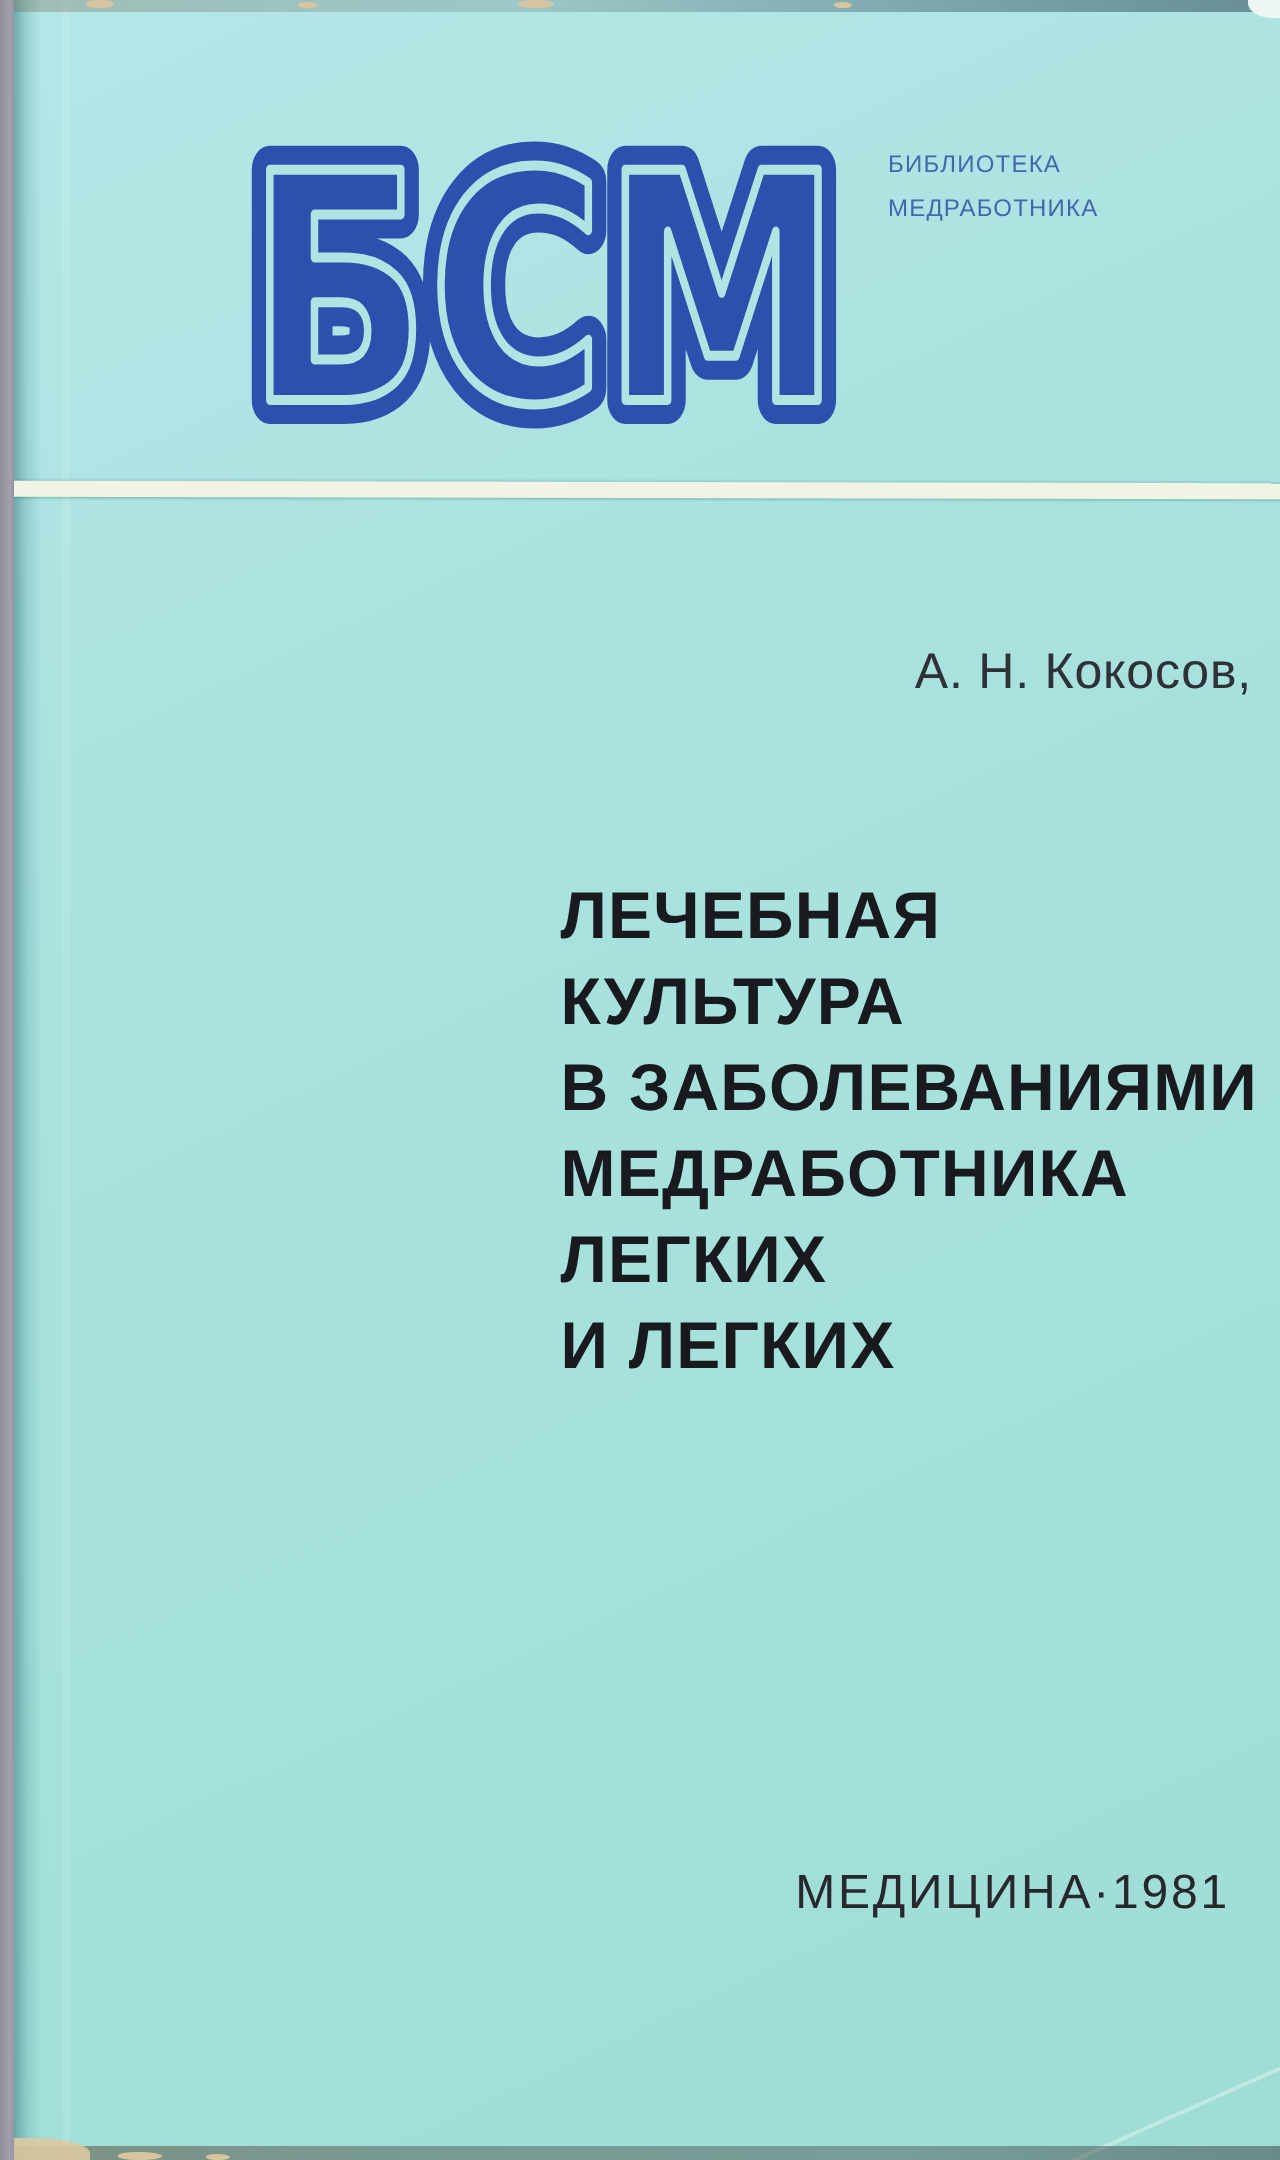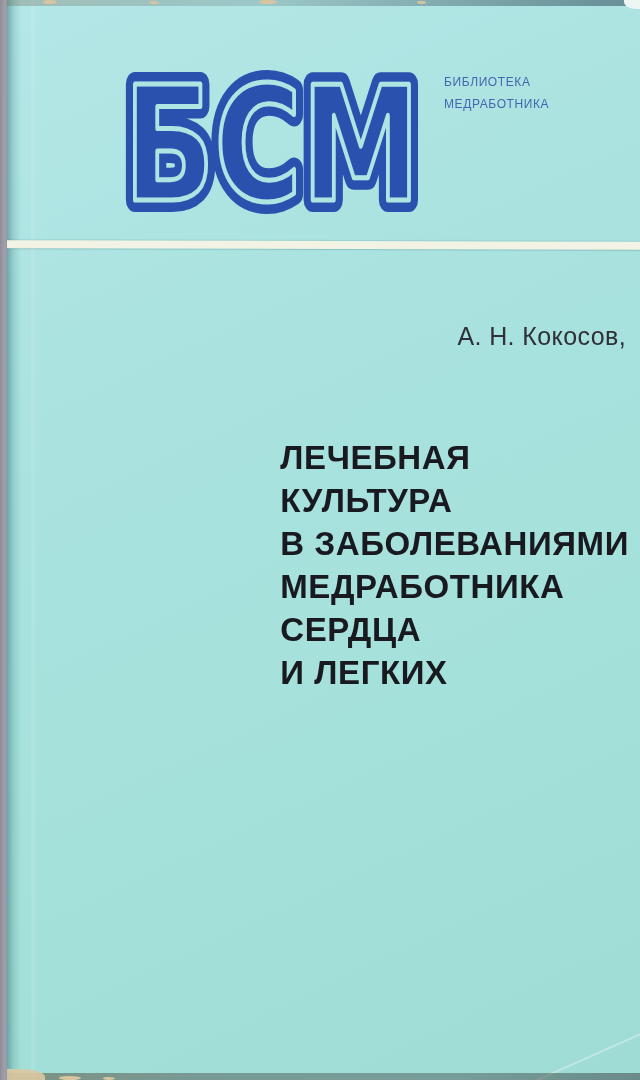--- a/index.html
+++ b/index.html
@@ -128,23 +128,24 @@
 
   <div class="authors">
     <div>А. Н. Кокосов,</div>
   </div>
 
   <div class="title">
     <span>ЛЕЧЕБНАЯ</span>
     <span>КУЛЬТУРА</span>
     <span>В ЗАБОЛЕВАНИЯМИ</span>
     <span>МЕДРАБОТНИКА</span>
-    <span>СЕРДЦА</span>
+    <span>ЛЕГКИХ</span>
     <span>И ЛЕГКИХ</span>
   </div>
 
+  <div class="publisher">МЕДИЦИНА·1981</div>
 
   <div class="crease"></div>
   <div class="bottom-edge"></div>
   <div class="corner-wear-bl"></div>
   <div class="wear-spot" style="left:52px; bottom:0; top:auto; width:22px; height:4px;"></div>
   <div class="wear-spot" style="left:96px; bottom:0; top:auto; width:12px; height:3px;"></div>
 </div>
 
 </body></html>

